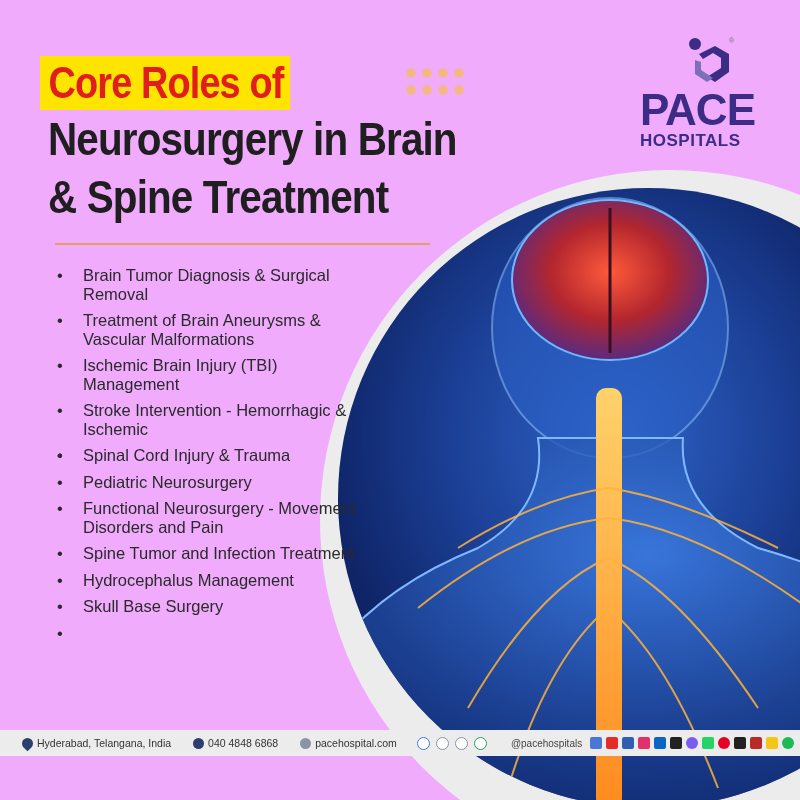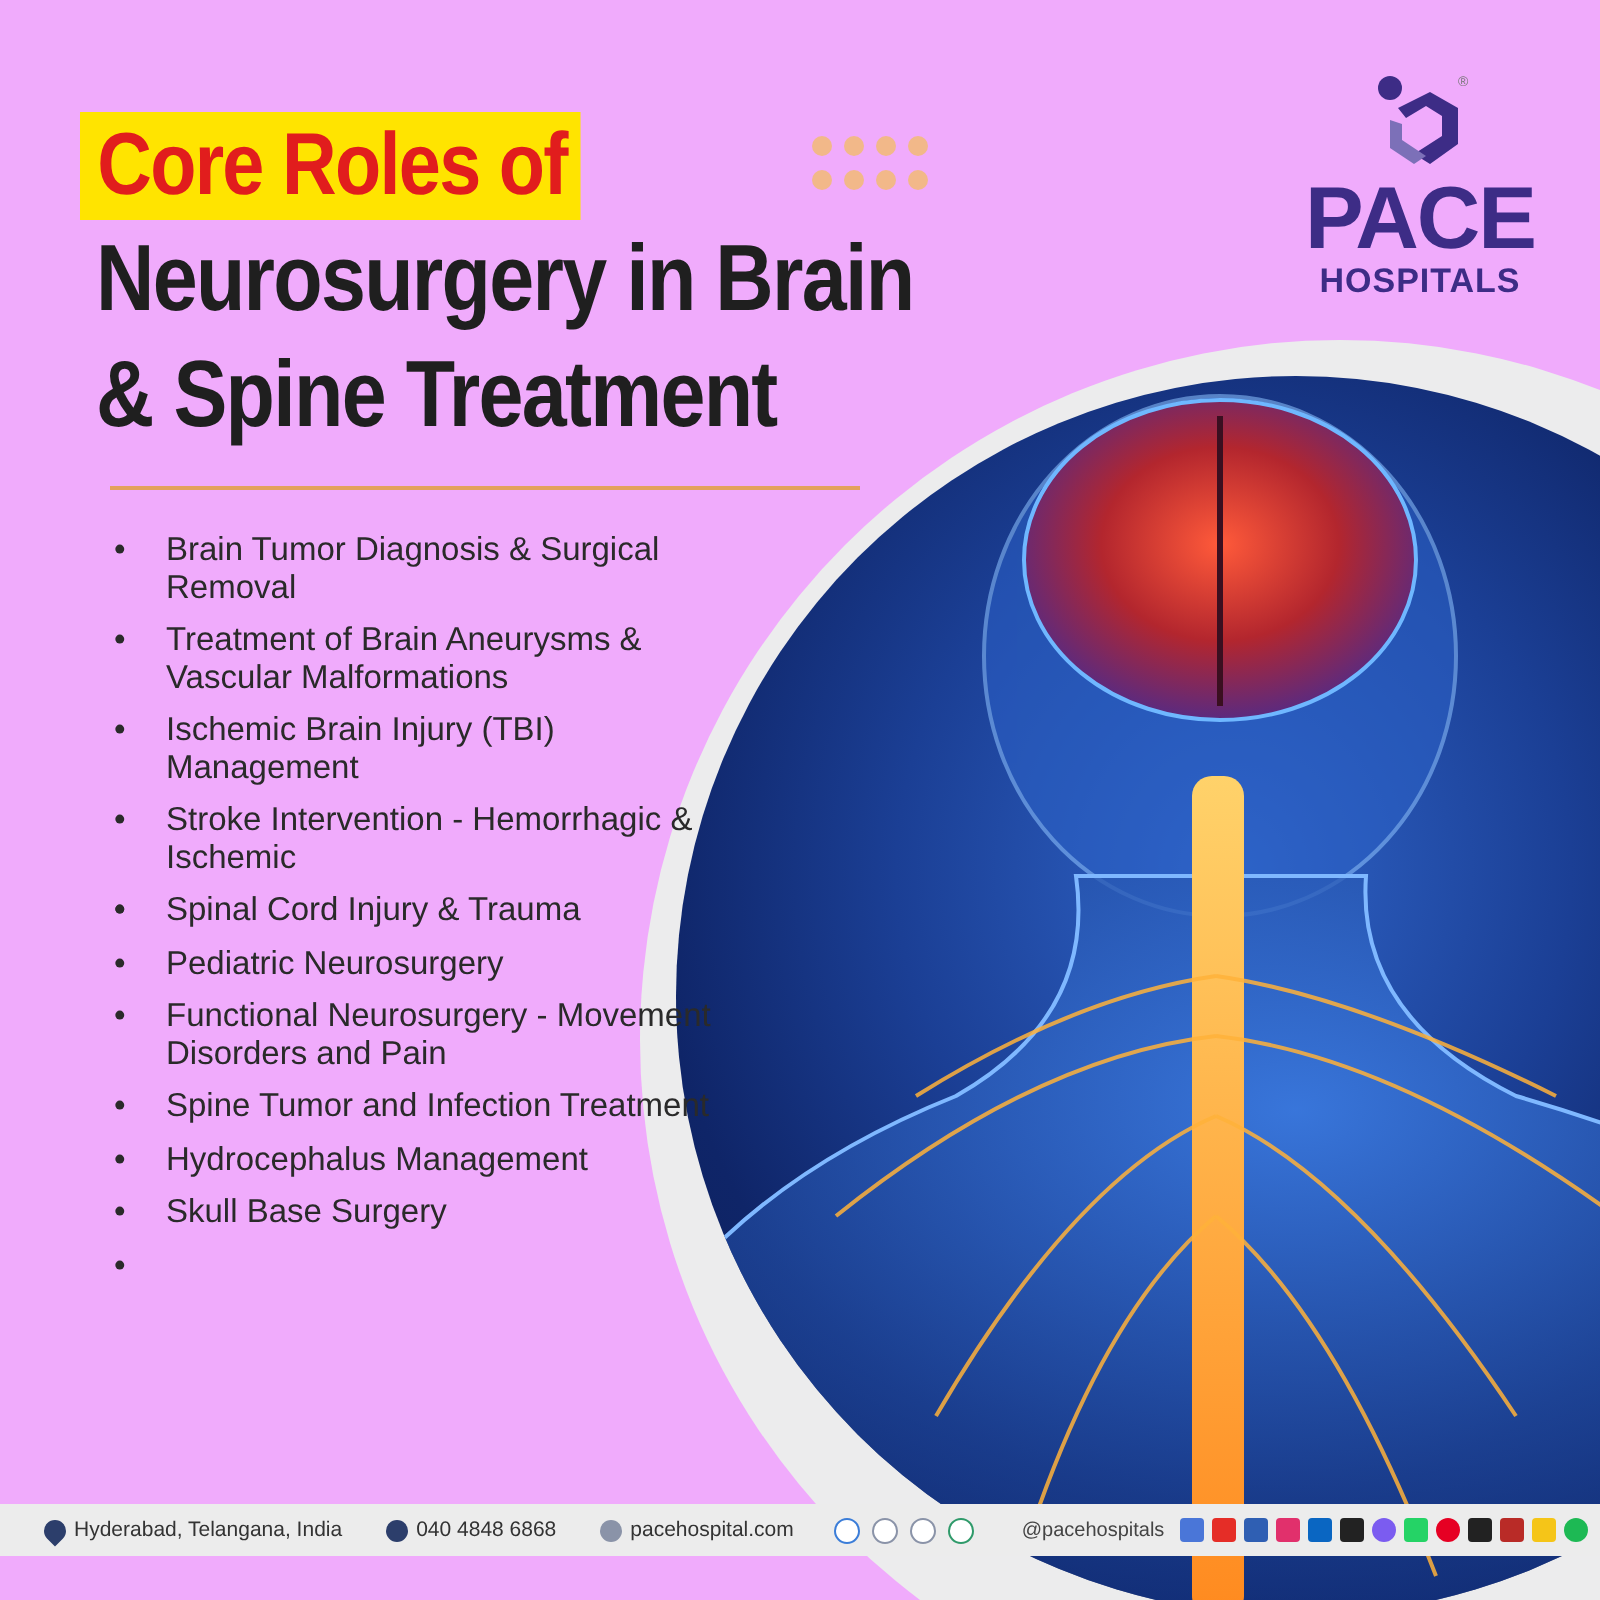--- a/index.html
+++ b/index.html
@@ -8,28 +8,28 @@
   .grey-band{position:absolute;left:320px;top:170px;width:700px;height:700px;border-radius:50%;background:#ececed;}
   .circle-photo{position:absolute;left:338px;top:188px;width:620px;height:620px;border-radius:50%;overflow:hidden;
     background:radial-gradient(ellipse at 45% 40%, #2f64c8 0%, #1b3f95 35%, #0f2568 60%, #0a1a4d 100%);}
   .title{position:absolute;left:40px;top:56px;}
   .title-hl{display:inline-block;background:#ffe400;padding:0 8px 0 10px;height:54px;line-height:54px;
     font-family:"Liberation Sans",sans-serif;font-weight:bold;font-size:44px;color:#e11d1d;letter-spacing:-1px;transform:scaleX(0.86);transform-origin:left center;}
   .title-l2,.title-l3{font-weight:bold;font-size:47px;color:#1f1f1f;letter-spacing:-1px;line-height:58px;transform:scaleX(0.86);transform-origin:left center;white-space:nowrap;margin-left:8px;}
   .dots{position:absolute;left:406px;top:68px;width:60px;height:28px;display:grid;grid-template-columns:repeat(4,10px);grid-gap:6px 6px;}
   .dots span{width:10px;height:10px;border-radius:50%;background:#f2b889;}
   .divider{position:absolute;left:55px;top:243px;width:375px;height:2px;background:#e3a15c;}
-  .logo{position:absolute;left:640px;top:36px;width:140px;text-align:center;color:#3d2c86;}
+  .logo{position:absolute;left:640px;top:36px;width:140px;text-align:left;color:#3d2c86;}
   .logo-mark{width:50px;height:52px;margin:0 auto 0 auto;position:relative;}
   .logo-name{font-weight:bold;font-size:44px;line-height:44px;letter-spacing:-1px;color:#3d2c86;}
   .logo-sub{font-weight:bold;font-size:17px;line-height:18px;letter-spacing:0.5px;color:#3d2c86;}
   .list{position:absolute;left:55px;top:266px;width:310px;margin:0;padding:0;list-style:none;}
   .list li{position:relative;padding-left:28px;font-size:16.5px;line-height:18.5px;color:#2a2a2a;margin-bottom:8px;}
   .list li .bullet{position:absolute;left:2px;top:0;}
-  .footer{position:absolute;left:0;top:752px;width:800px;height:26px;background:#ececec;display:flex;align-items:center;font-size:10.5px;color:#333;}
+  .footer{position:absolute;left:0;top:730px;width:800px;height:26px;background:#ececec;display:flex;align-items:center;font-size:10.5px;color:#333;}
   .f-item{display:flex;align-items:center;margin-left:22px;}
   .f-item:first-child{margin-left:22px;}
   .f-icon{display:inline-block;width:11px;height:11px;border-radius:50%;background:#2c3e6b;margin-right:4px;}
   .badges{display:flex;margin-left:20px;}
   .badges span{width:11px;height:11px;border-radius:50%;border:1.5px solid #3b7dd8;margin-right:6px;background:#fff;}
   .handle{margin-left:18px;font-size:10px;color:#444;}
   .socials{display:flex;margin-left:8px;}
   .socials span{width:12px;height:12px;border-radius:2px;margin-right:4px;display:inline-block;}
 </style>
 </head>

